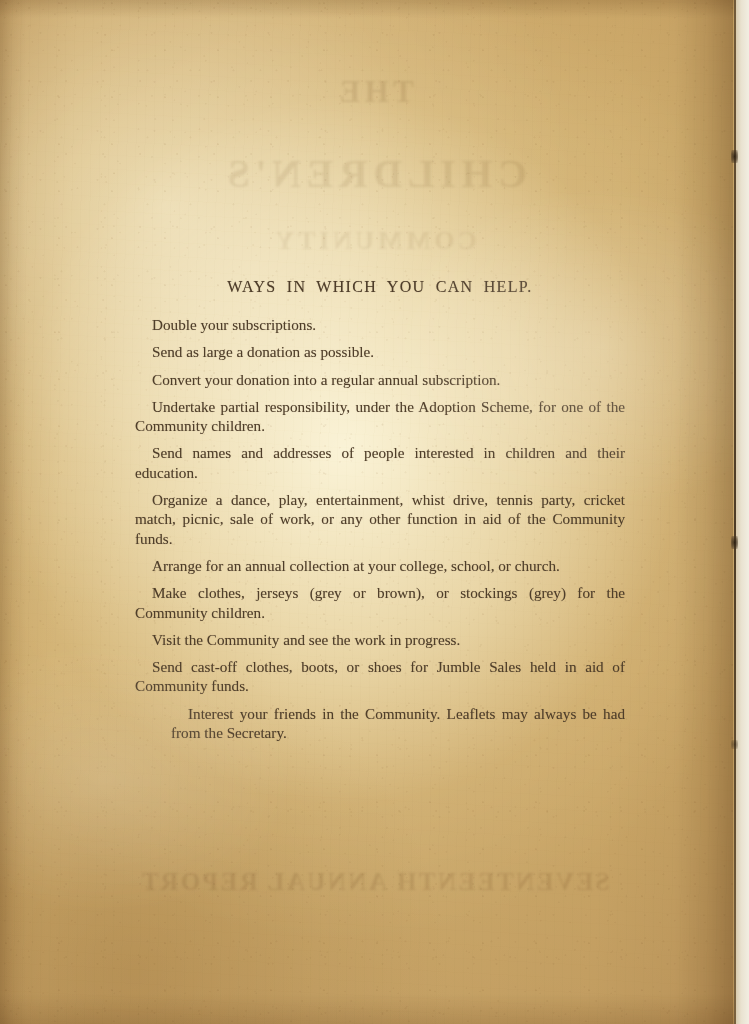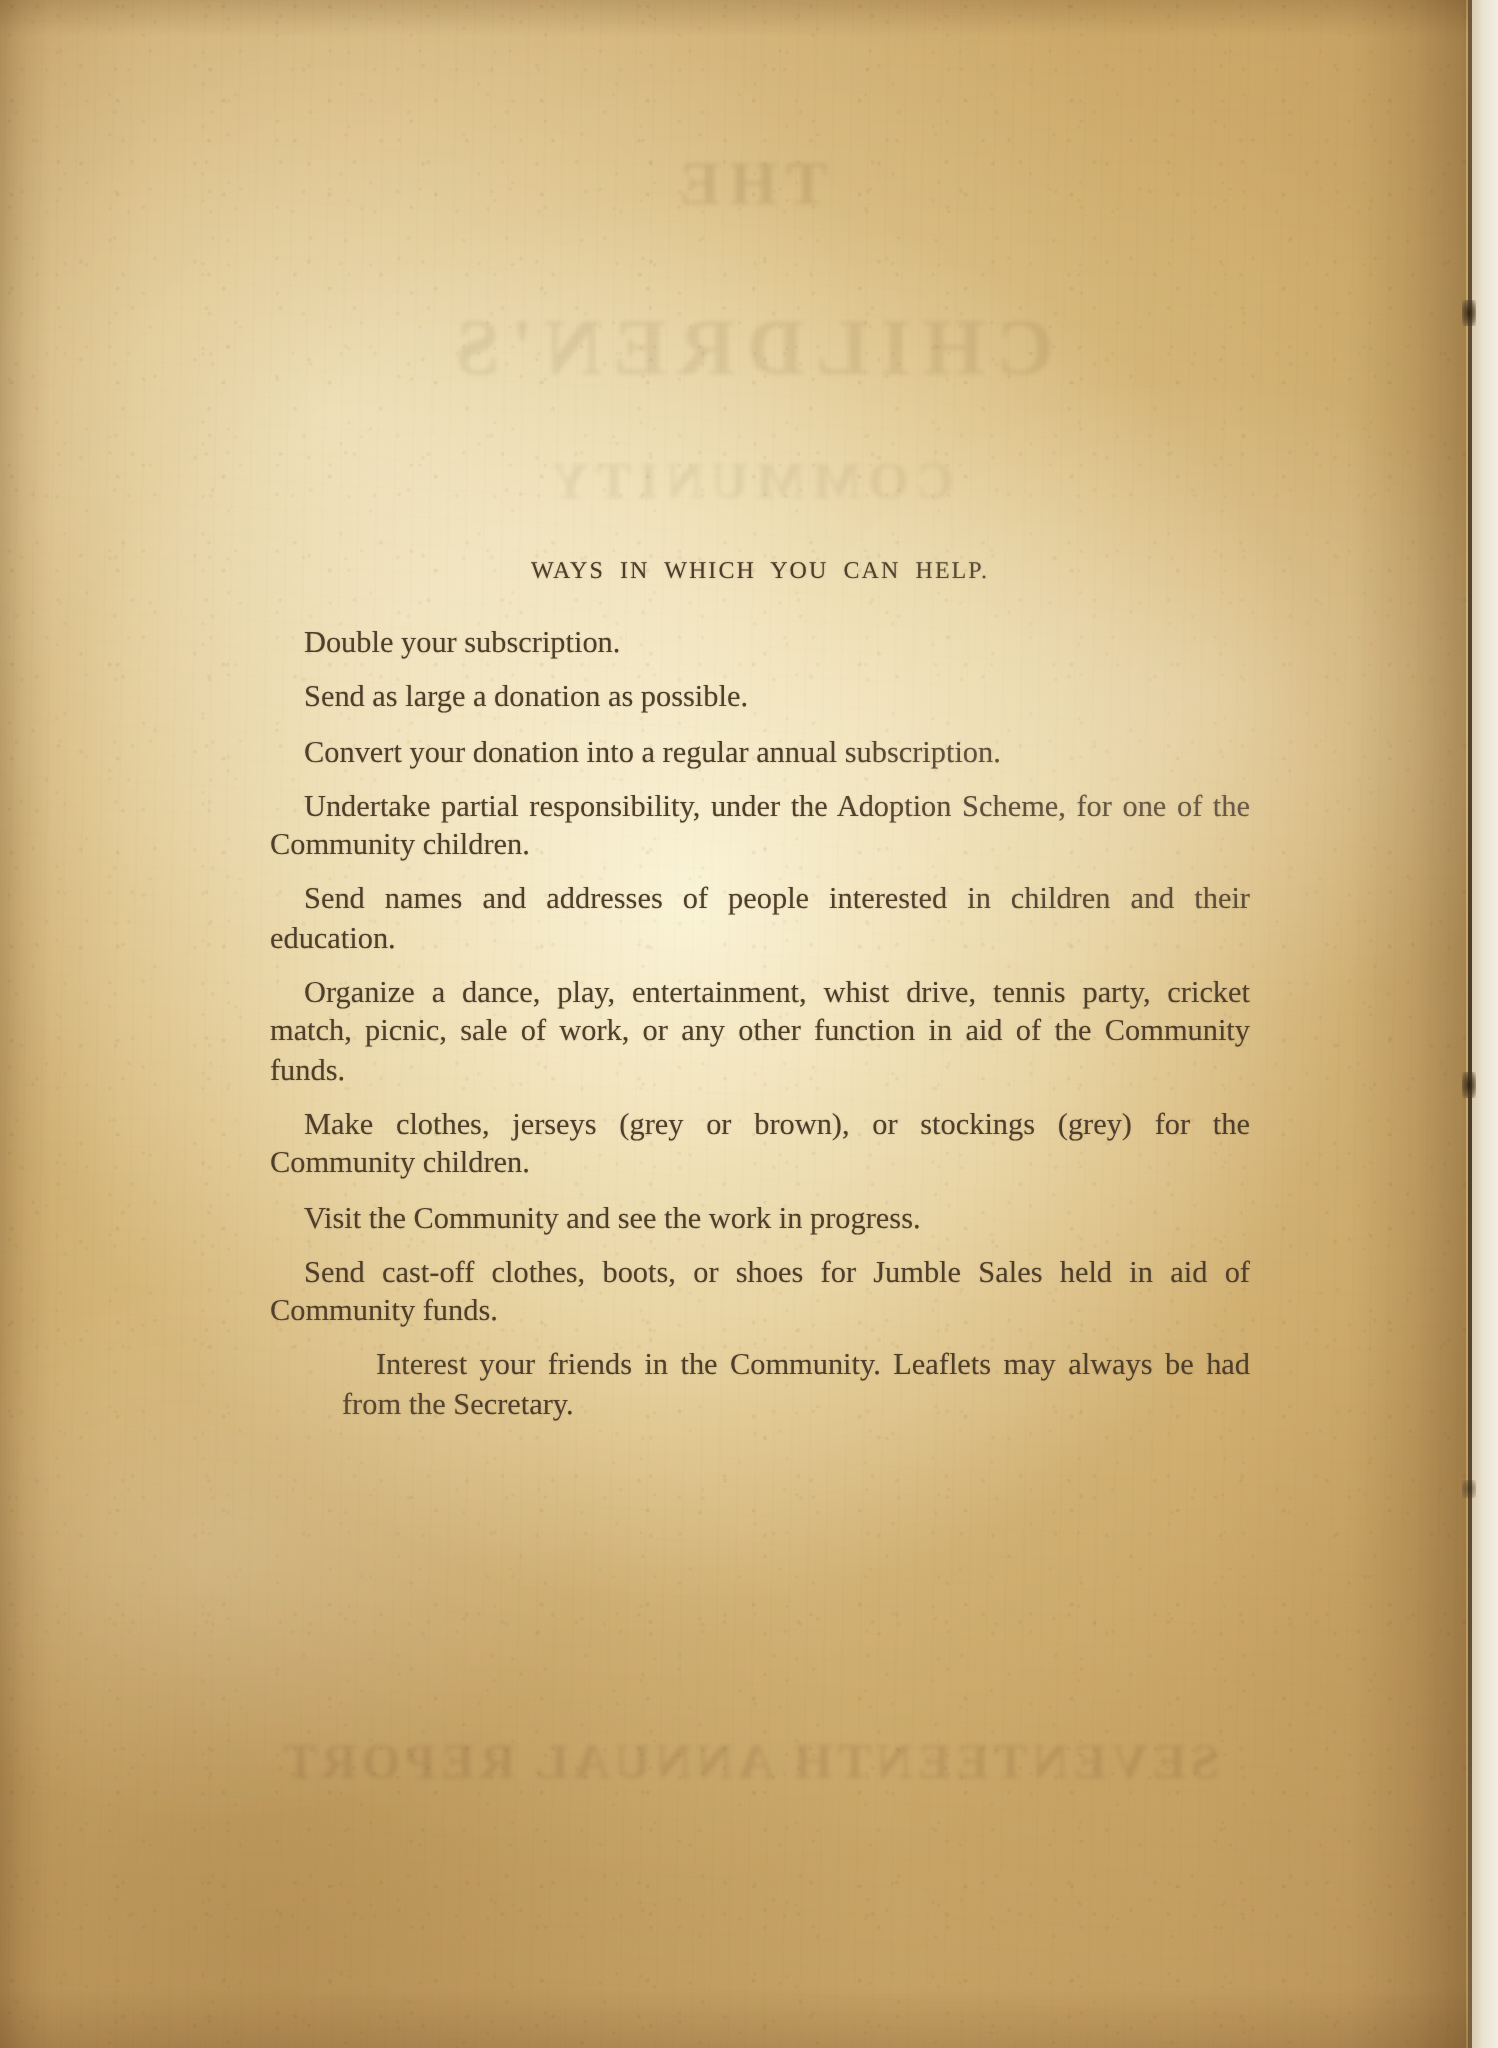--- a/index.html
+++ b/index.html
@@ -164,21 +164,21 @@
   .content {
     position: absolute;
     left: 135px;
     top: 0;
     width: 490px;
   }
 
   .heading {
     margin: 0;
     padding-top: 278px;
-    font-size: 12px;
+    font-size: 16px;
     font-weight: 400;
     text-align: center;
     letter-spacing: .085em;
     word-spacing: .30em;
     color: #4d3c29;
     text-shadow: 0 0 .85px rgba(77,60,41,.42);
   }
 
   .body-block {
     margin-top: 19px;
@@ -218,26 +218,27 @@
   <div class="fibres"></div>
 
   <div class="bleed bleed-top-1">THE</div>
   <div class="bleed bleed-top-2">CHILDREN'S</div>
   <div class="bleed bleed-top-3">COMMUNITY</div>
   <div class="bleed bleed-bottom">SEVENTEENTH ANNUAL REPORT</div>
 
   <div class="content">
     <h1 class="heading">WAYS IN WHICH YOU CAN HELP.</h1>
     <div class="body-block">
-        <p class="para single">Double your subscription.</p>
+        <p class="para single">Double your subscriptions.</p>
         <p class="para single">Send as large a donation as possible.</p>
         <p class="para single">Convert your donation into a regular annual subscription.</p>
         <p class="para">Undertake partial responsibility, under the Adoption Scheme, for one of the Community children.</p>
         <p class="para">Send names and addresses of people interested in children and their education.</p>
         <p class="para">Organize a dance, play, entertainment, whist drive, tennis party, cricket match, picnic, sale of work, or any other function in aid of the Community funds.</p>
+        <p class="para single">Arrange for an annual collection at your college, school, or church.</p>
         <p class="para">Make clothes, jerseys (grey or brown), or stockings (grey) for the Community children.</p>
         <p class="para single">Visit the Community and see the work in progress.</p>
         <p class="para">Send cast-off clothes, boots, or shoes for Jumble Sales held in aid of Community funds.</p>
         <p class="para">Interest your friends in the Community.   Leaflets may always be had from the Secretary.</p>
       </div>
   </div>
 
   <div class="ink-fade"></div>
 
   <div class="edge-top"></div>

